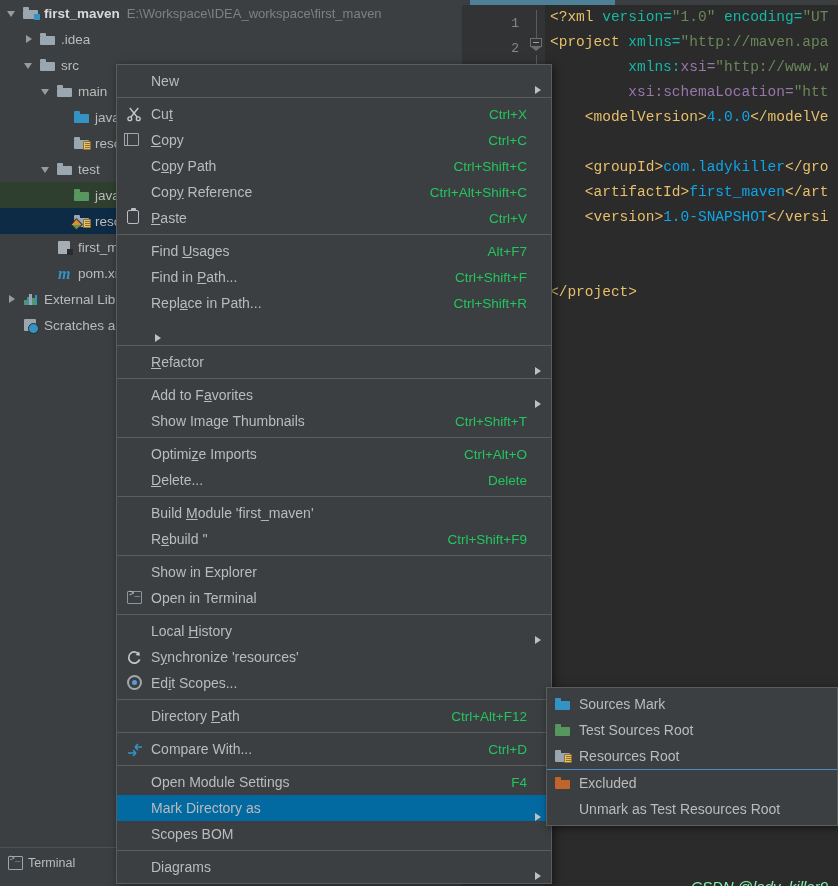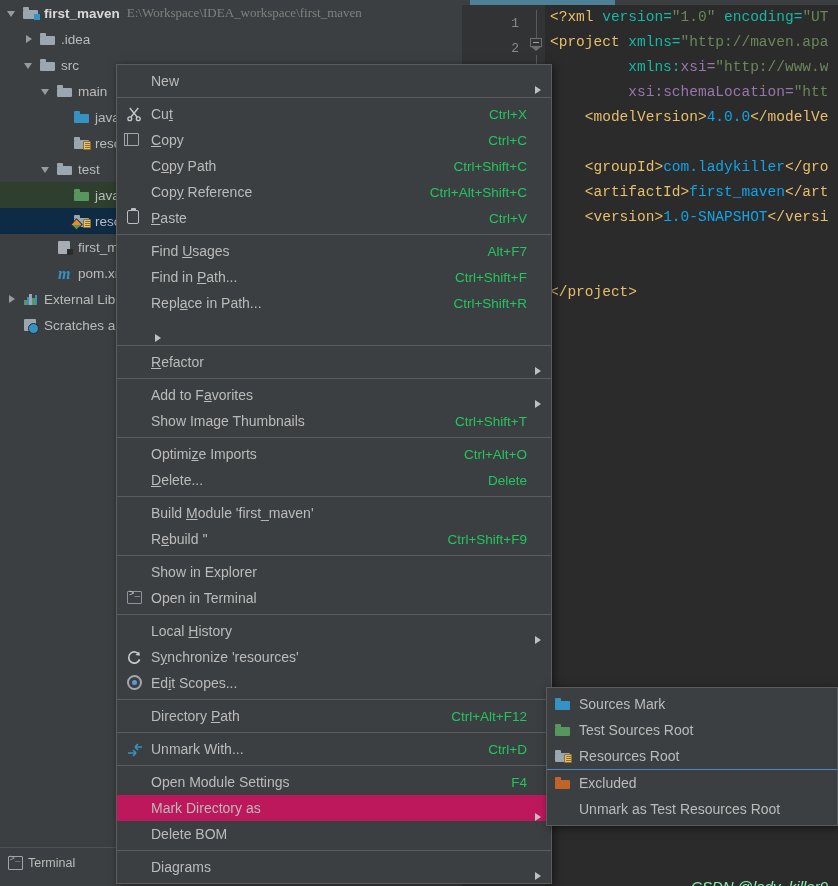--- a/index.html
+++ b/index.html
@@ -29,21 +29,21 @@
     border-top: 4.5px solid transparent; border-bottom: 4.5px solid transparent;
   }
   .tw.open::after {
     content: ""; position: absolute; left: 1px; top: 4px;
     border-top: 6px solid #9A9A9A;
     border-left: 4.5px solid transparent; border-right: 4.5px solid transparent;
   }
   .fic { width: 17px; height: 16px; flex: 0 0 17px; margin-right: 5px; position: relative; }
   .tlabel { color: #BBBBBB; }
   .tlabel.bold { font-weight: bold; color: #D8D8D8; }
-  .tpath { color: #808080; margin-left: 7px; font-size: 13px; font-family: Liberation Serif, serif; }
+  .tpath { color: #808080; margin-left: 7px; font-size: 13px; }
 
   
   .folder { position: absolute; left: 1px; top: 2px; width: 15px; height: 12px; }
   .folder .tab { position: absolute; left: 0; top: 0; width: 6px; height: 3px; border-radius: 1px 1px 0 0; }
   .folder .body { position: absolute; left: 0; top: 2.5px; width: 15px; height: 9.5px; border-radius: 1px; }
   .f-gray .tab, .f-gray .body { background: #9AA7B0; }
   .f-blue .tab, .f-blue .body { background: #3592C4; }
   .f-green .tab, .f-green .body { background: #57965C; }
   .f-orange .tab, .f-orange .body { background: #C1642A; }
   .res-lines { position: absolute; right: -2px; bottom: -1px; width: 8px; height: 9px;
@@ -101,21 +101,21 @@
     font-size: 9px; color: #9AA7B0; font-family: "Liberation Mono", monospace; }
 
   
   .ctxmenu {
     position: absolute; left: 116px; top: 64px; width: 436px;
     background: #3C3F41; border: 1px solid #5A5C5E; padding: 3px 0;
     box-shadow: 2px 2px 8px rgba(0,0,0,0.5);
   }
   .mi { position: relative; height: 26px; display: flex; align-items: center;
         font-size: 14px; color: #BBBBBB; padding: 0 10px 0 0; cursor: default; }
-  .mi.sel { background: #be185d; }
+  .mi.sel { background: #0369a1; }
   .mi-ic { width: 22px; flex: 0 0 22px; height: 20px; position: relative; margin-left: 8px; }
   .mi-label { flex: 1 1 auto; padding-left: 4px; white-space: nowrap; }
   .mi-label .u { text-decoration: underline; }
   .mi-acc { color: #22c55e; font-size: 13.5px; margin-left: 14px; white-space: nowrap; }
   .mi-arrow { width: 14px; flex: 0 0 14px; position: relative; }
   .mi-arrow.on::after { content: ""; position: absolute; right: 0px; top: 5px;
     border-left: 6px solid #C0C0C0; border-top: 4.5px solid transparent; border-bottom: 4.5px solid transparent; }
   .msep { height: 1px; background: #5A5C5E; margin: 3px 0; }
 
   
@@ -483,39 +483,39 @@
         <span class="mi-arrow"></span>
       </div>
       <div class="msep"></div>
       <div class="mi">
         <span class="mi-ic">
           <svg width="16" height="14" viewBox="0 0 16 14" style="position:absolute;left:2px;top:4px">
             <path d="M1 10 L9 10 M9 10 L6 7 M9 10 L6 13" stroke="#3592C4" stroke-width="1.6" fill="none"></path>
             <path d="M15 4 L8 4 M8 4 L11 1 M8 4 L11 7" stroke="#3592C4" stroke-width="1.6" fill="none"></path>
           </svg>
         </span>
-        <span class="mi-label">Unmark With...</span>
+        <span class="mi-label">Compare With...</span>
         <span class="mi-acc">Ctrl+D</span>
         <span class="mi-arrow"></span>
       </div>
       <div class="msep"></div>
       <div class="mi">
         <span class="mi-ic"></span>
         <span class="mi-label">Open Module Settings</span>
         <span class="mi-acc">F4</span>
         <span class="mi-arrow"></span>
       </div>
       <div class="mi sel">
         <span class="mi-ic"></span>
         <span class="mi-label">Mark Directory as</span>
         <span class="mi-arrow on"></span>
       </div>
       <div class="mi">
         <span class="mi-ic"></span>
-        <span class="mi-label">Delete BOM</span>
+        <span class="mi-label">Scopes BOM</span>
         <span class="mi-arrow"></span>
       </div>
       <div class="msep"></div>
       <div class="mi">
         <span class="mi-ic"></span>
         <span class="mi-label">Diagrams</span>
         <span class="mi-arrow on"></span>
       </div>
     </div>
 

